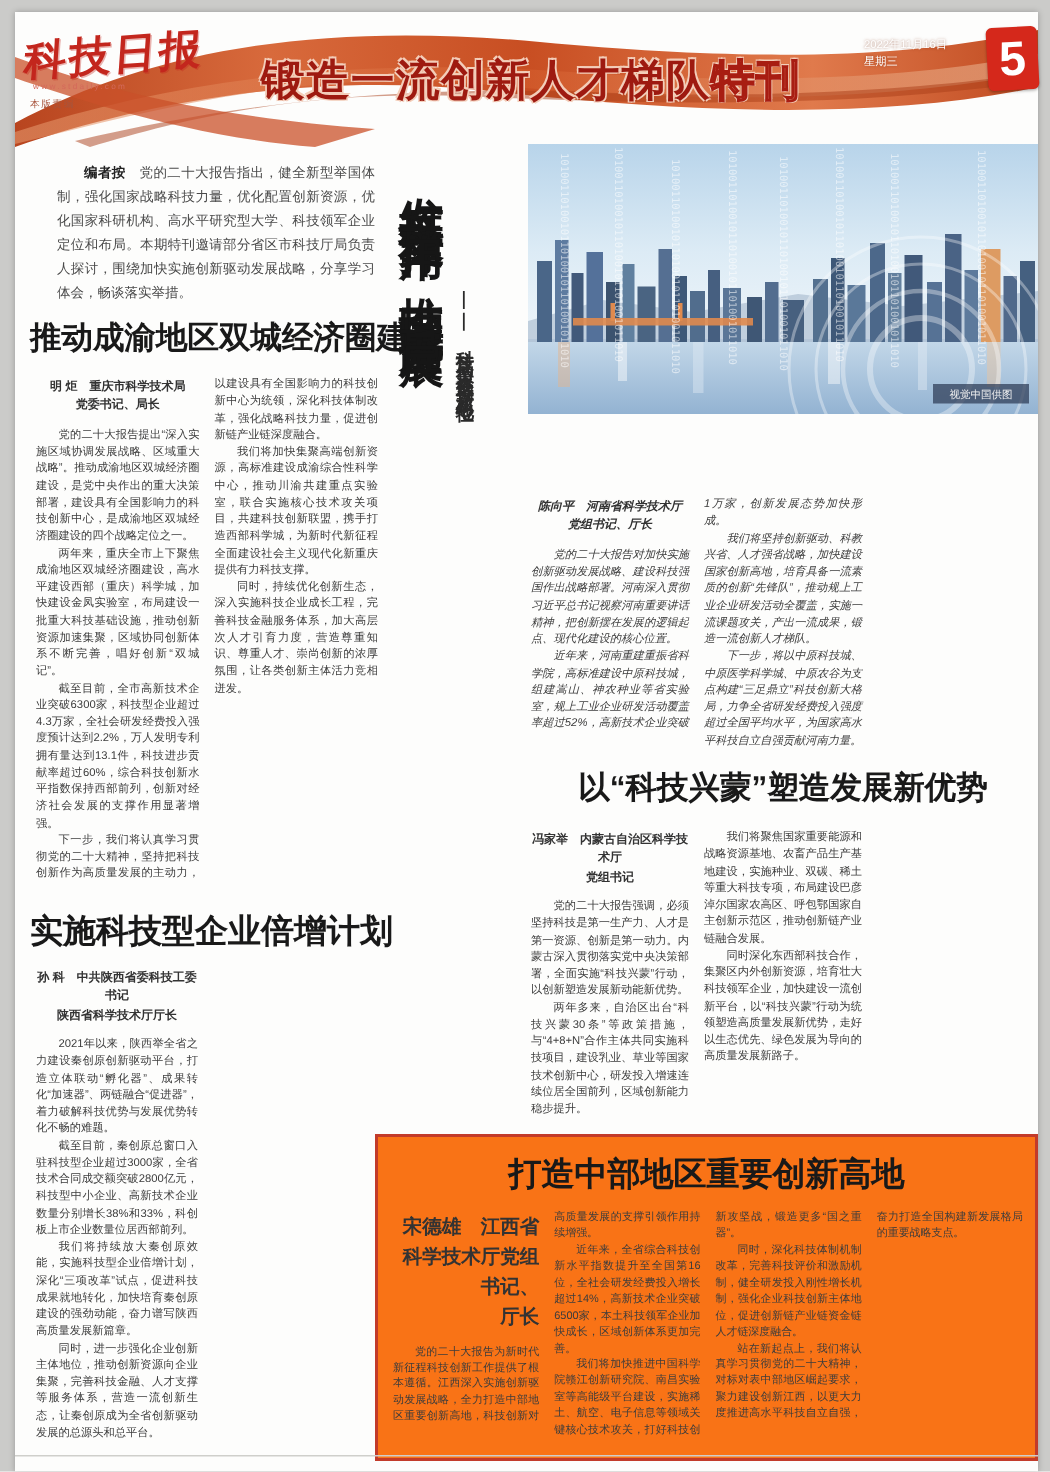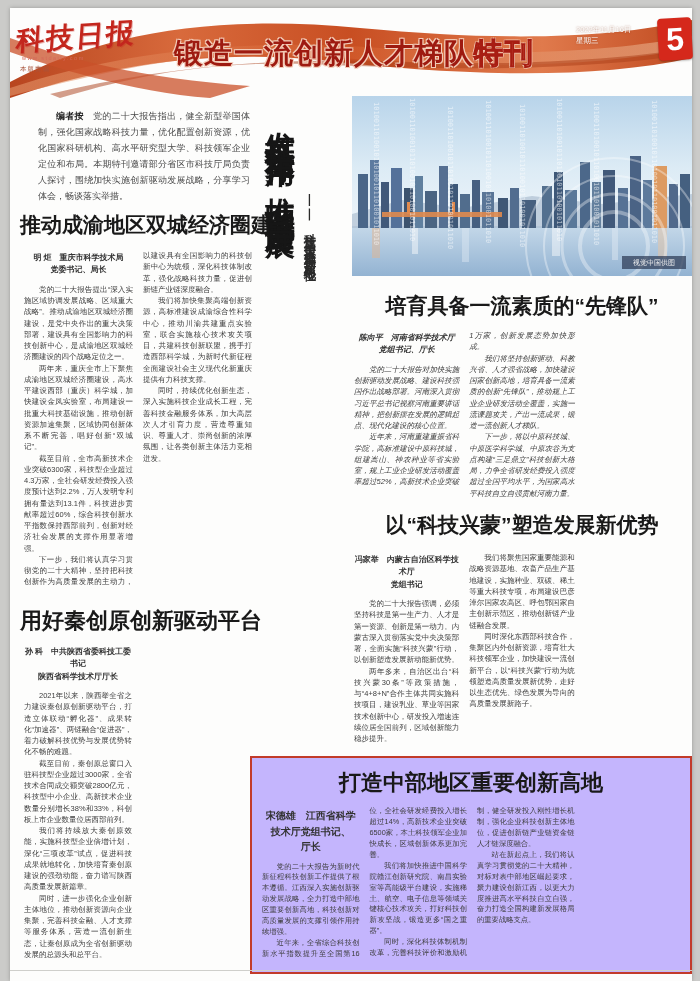--- a/index.html
+++ b/index.html
@@ -72,25 +72,25 @@
     position:absolute;left:288px;top:186px;height:300px;width:20px;
     writing-mode:vertical-rl;text-orientation:mixed;
     font-size:12px;font-weight:bold;color:#2a2a2a;letter-spacing:2.5px;
   }
   
   .photo{position:absolute;left:342px;top:88px;width:340px;height:180px;overflow:hidden;}
   .photo svg{display:block;}
   
   .redbox{
     position:absolute;left:240px;top:748px;width:442px;height:218px;
-    border:2px solid #c23b2a;background:#c4b5fd;padding:0 10px;box-sizing:border-box;
+    border:2px solid #c23b2a;background:#f97316;padding:0 10px;box-sizing:border-box;
   }
   #a5-title{position:relative;left:0;top:0;width:100%;font-size:22px;margin-top:10px;}
   #a5-body{position:relative;width:420px;height:160px;margin-top:8px;font-size:7.3px;}
-  #a5-body .byline{font-size:10px;}
+  #a5-body .byline{font-size:13px;text-align:right;}
   .bottom-rule{position:absolute;left:0;top:962px;width:682px;height:1px;background:#cfcfcb;}
 </style>
 </head>
 <body>
 
 <div class="paper">
 
   <div class="ribbon-wrap">
     <svg width="682" height="92" viewBox="0 0 682 92">
       <defs>
@@ -136,21 +136,21 @@
     <div>
         <p>党的二十大报告提出“深入实施区域协调发展战略、区域重大战略”。推动成渝地区双城经济圈建设，是党中央作出的重大决策部署，建设具有全国影响力的科技创新中心，是成渝地区双城经济圈建设的四个战略定位之一。</p>
         <p>两年来，重庆全市上下聚焦成渝地区双城经济圈建设，高水平建设西部（重庆）科学城，加快建设金凤实验室，布局建设一批重大科技基础设施，推动创新资源加速集聚，区域协同创新体系不断完善，唱好创新“双城记”。</p>
         <p>截至目前，全市高新技术企业突破6300家，科技型企业超过4.3万家，全社会研发经费投入强度预计达到2.2%，万人发明专利拥有量达到13.1件，科技进步贡献率超过60%，综合科技创新水平指数保持西部前列，创新对经济社会发展的支撑作用显著增强。</p>
         <p>下一步，我们将认真学习贯彻党的二十大精神，坚持把科技创新作为高质量发展的主动力，以建设具有全国影响力的科技创新中心为统领，深化科技体制改革，强化战略科技力量，促进创新链产业链深度融合。</p>
         <p>我们将加快集聚高端创新资源，高标准建设成渝综合性科学中心，推动川渝共建重点实验室，联合实施核心技术攻关项目，共建科技创新联盟，携手打造西部科学城，为新时代新征程全面建设社会主义现代化新重庆提供有力科技支撑。</p>
         <p>同时，持续优化创新生态，深入实施科技企业成长工程，完善科技金融服务体系，加大高层次人才引育力度，营造尊重知识、尊重人才、崇尚创新的浓厚氛围，让各类创新主体活力竞相迸发。</p>
       </div>
   </div>
 
-  <div class="art-title" id="a4-title">用好秦创原创新驱动平台</div>
+  <div class="art-title" id="a4-title">实施科技型企业倍增计划</div>
   <div class="body cols2" id="a4-body">
     <div class="byline">
       <span>孙 科</span>　<span>中共陕西省委科技工委书记</span><br>
       <span>陕西省科学技术厅厅长</span>
     </div>
     <div>
         <p>2021年以来，陕西举全省之力建设秦创原创新驱动平台，打造立体联动“孵化器”、成果转化“加速器”、两链融合“促进器”，着力破解科技优势与发展优势转化不畅的难题。</p>
         <p>截至目前，秦创原总窗口入驻科技型企业超过3000家，全省技术合同成交额突破2800亿元，科技型中小企业、高新技术企业数量分别增长38%和33%，科创板上市企业数量位居西部前列。</p>
         <p>我们将持续放大秦创原效能，实施科技型企业倍增计划，深化“三项改革”试点，促进科技成果就地转化，加快培育秦创原建设的强劲动能，奋力谱写陕西高质量发展新篇章。</p>
         <p>同时，进一步强化企业创新主体地位，推动创新资源向企业集聚，完善科技金融、人才支撑等服务体系，营造一流创新生态，让秦创原成为全省创新驱动发展的总源头和总平台。</p>
@@ -232,21 +232,20 @@
         <circle cx="262" cy="150" r="70" stroke-width="2"></circle>
         <circle cx="262" cy="150" r="88" stroke-width="2"></circle>
       </g>
       <g>
         <rect x="270" y="160" width="64" height="13" fill="#2c3a54" opacity="0.72"></rect>
         <text x="302" y="169" text-anchor="middle" font-size="7" fill="#f2f2f2">视觉中国供图</text>
       </g>
     </svg>
   </div>
 
-  <div class="art-title" id="a2-title">培育具备一流素质的“先锋队”</div>
   <div class="body cols3" id="a2-body">
     <div class="byline">
       <span>陈向平</span>　<span>河南省科学技术厅</span><br>
       <span>党组书记、厅长</span>
     </div>
     <div>
         <p>党的二十大报告对加快实施创新驱动发展战略、建设科技强国作出战略部署。河南深入贯彻习近平总书记视察河南重要讲话精神，把创新摆在发展的逻辑起点、现代化建设的核心位置。</p>
         <p>近年来，河南重建重振省科学院，高标准建设中原科技城，组建嵩山、神农种业等省实验室，规上工业企业研发活动覆盖率超过52%，高新技术企业突破1万家，创新发展态势加快形成。</p>
         <p>我们将坚持创新驱动、科教兴省、人才强省战略，加快建设国家创新高地，培育具备一流素质的创新“先锋队”，推动规上工业企业研发活动全覆盖，实施一流课题攻关，产出一流成果，锻造一流创新人才梯队。</p>
         <p>下一步，将以中原科技城、中原医学科学城、中原农谷为支点构建“三足鼎立”科技创新大格局，力争全省研发经费投入强度超过全国平均水平，为国家高水平科技自立自强贡献河南力量。</p>

